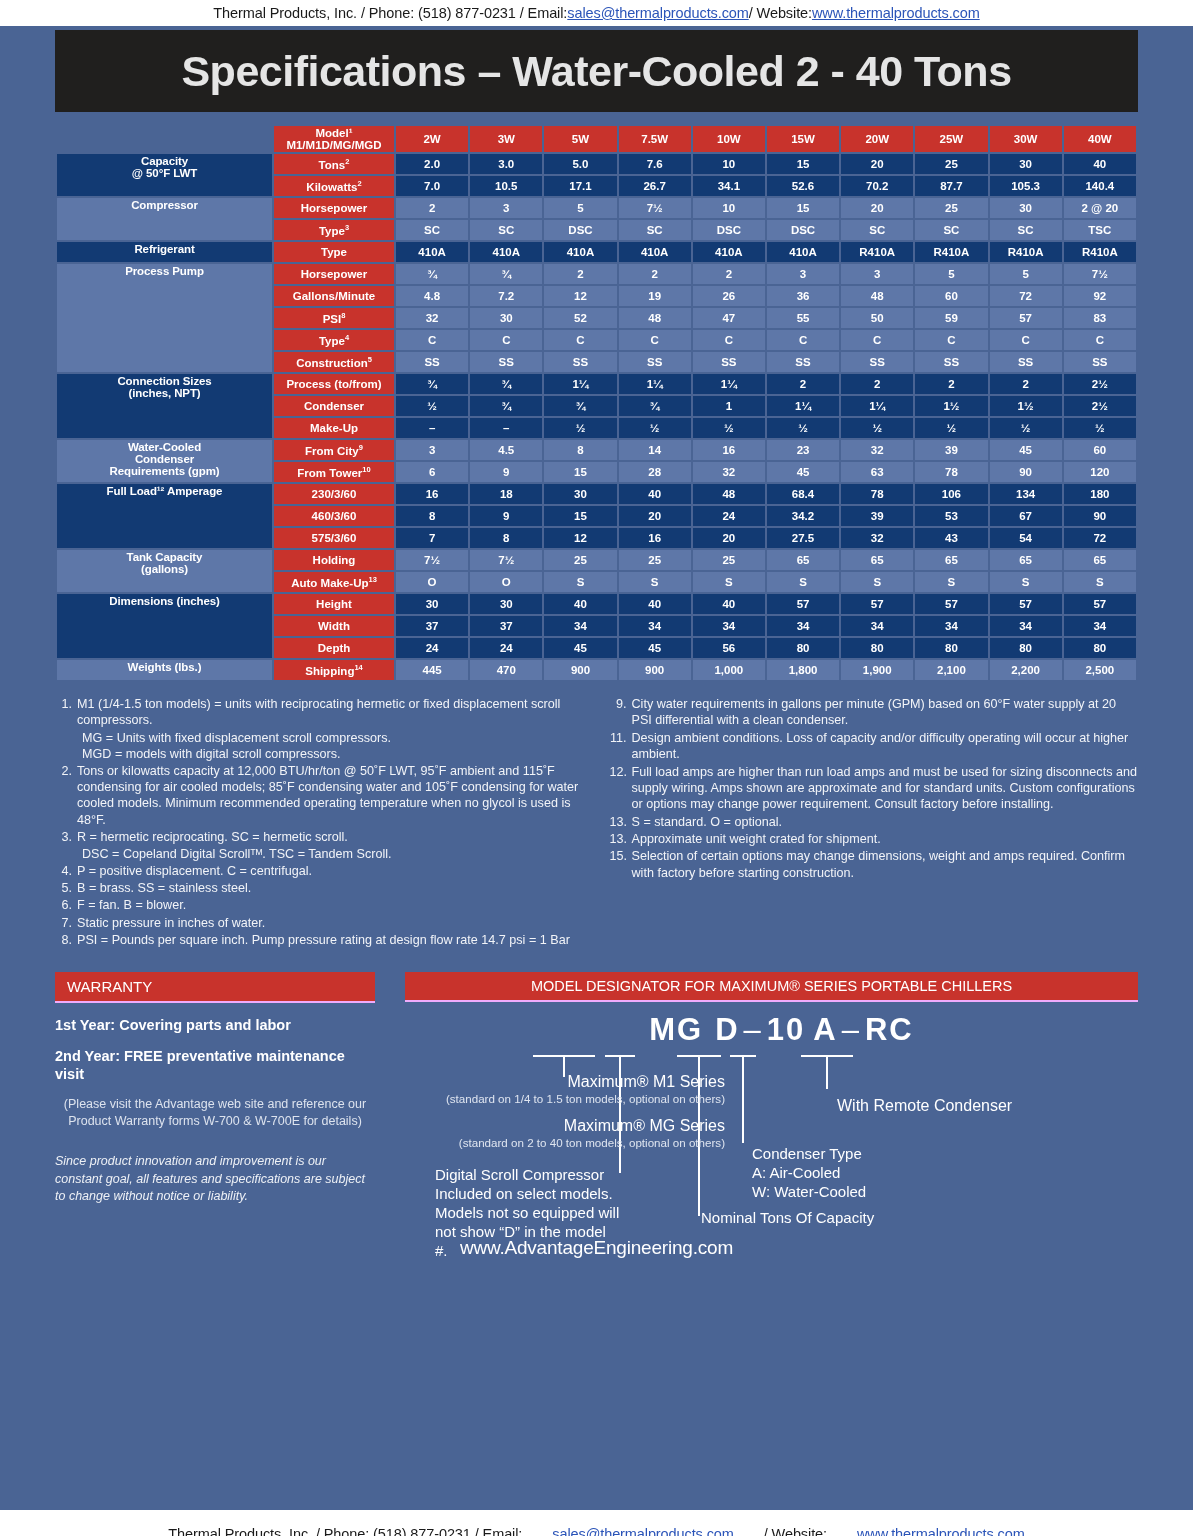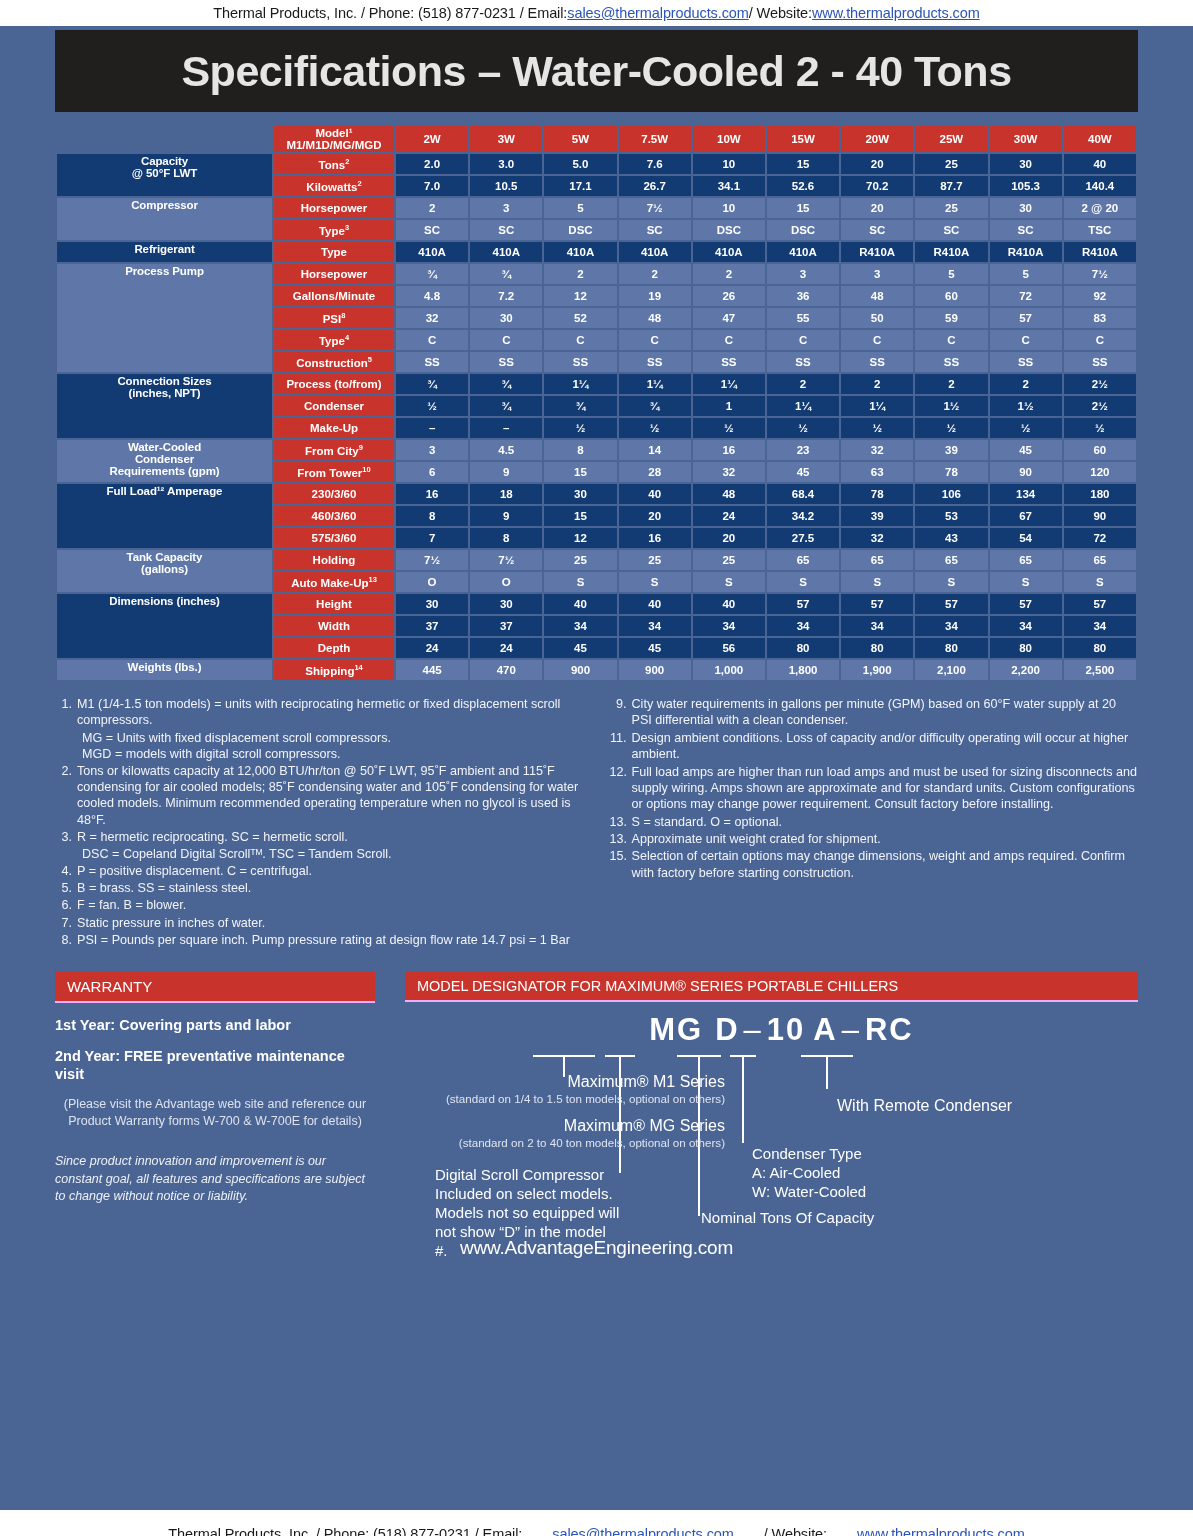--- a/index.html
+++ b/index.html
@@ -69,21 +69,21 @@
   .subline{ padding-left:27px; font-size:12.6px; line-height:1.30; color:#f2f4f8; }
 
   
   .bottom{ display:flex; padding:22px 55px 0 55px; gap:30px; }
   .warrcol{ width:320px; flex:none; }
   .modelcol{ flex:1; }
   .redhead{
     background:#c8332c; color:#ffffff; font-size:15px; padding:6px 12px;
     border-bottom:2px solid #f0abfc;
   }
-  .redhead.ctr{ font-size:14.5px; }
+  .redhead.ctr{ text-align:center; font-size:14.5px; }
   .wline{ font-size:14.5px; font-weight:bold; margin-top:13px; line-height:1.25; }
   .wnote{ font-size:12.5px; line-height:1.34; margin-top:13px; color:#dde3ee;text-align:center; }
   .wital{ font-size:12.5px; line-height:1.40; margin-top:24px; font-style:italic; color:#eef1f6; }
 
   
   .diagram{ position:relative; height:215px; margin-top:10px; }
   .modelcode{
     text-align:center; font-size:31px; font-weight:bold; letter-spacing:2px;
     padding-left:20px;
   }

